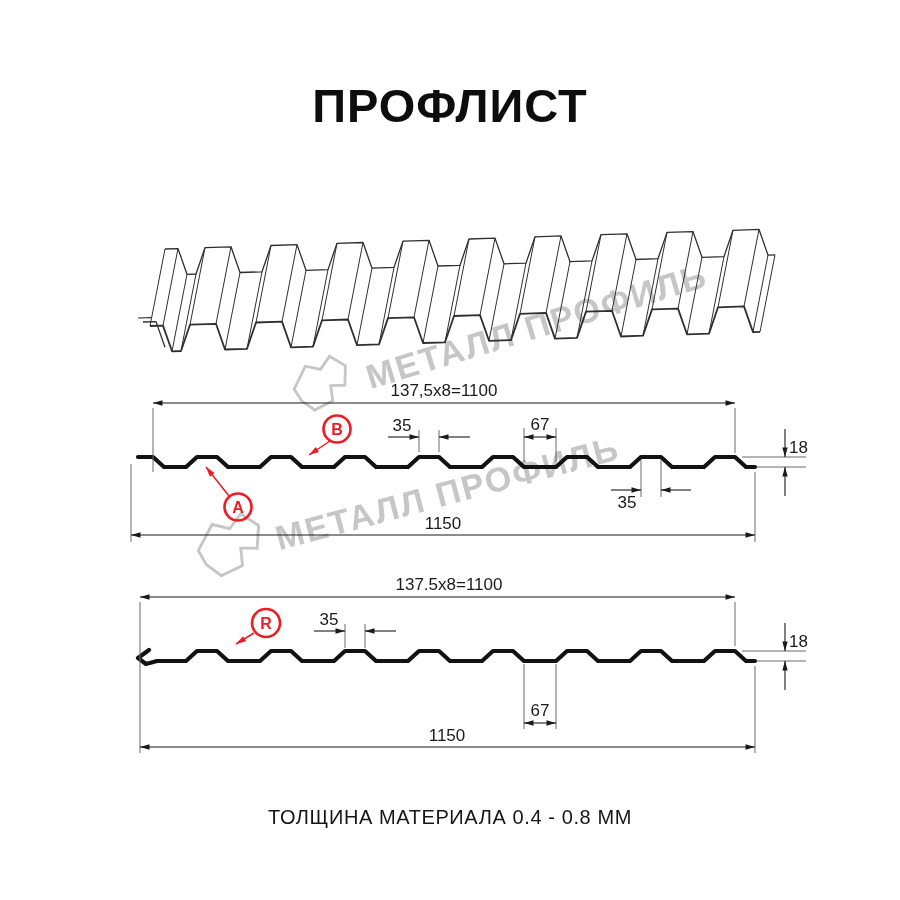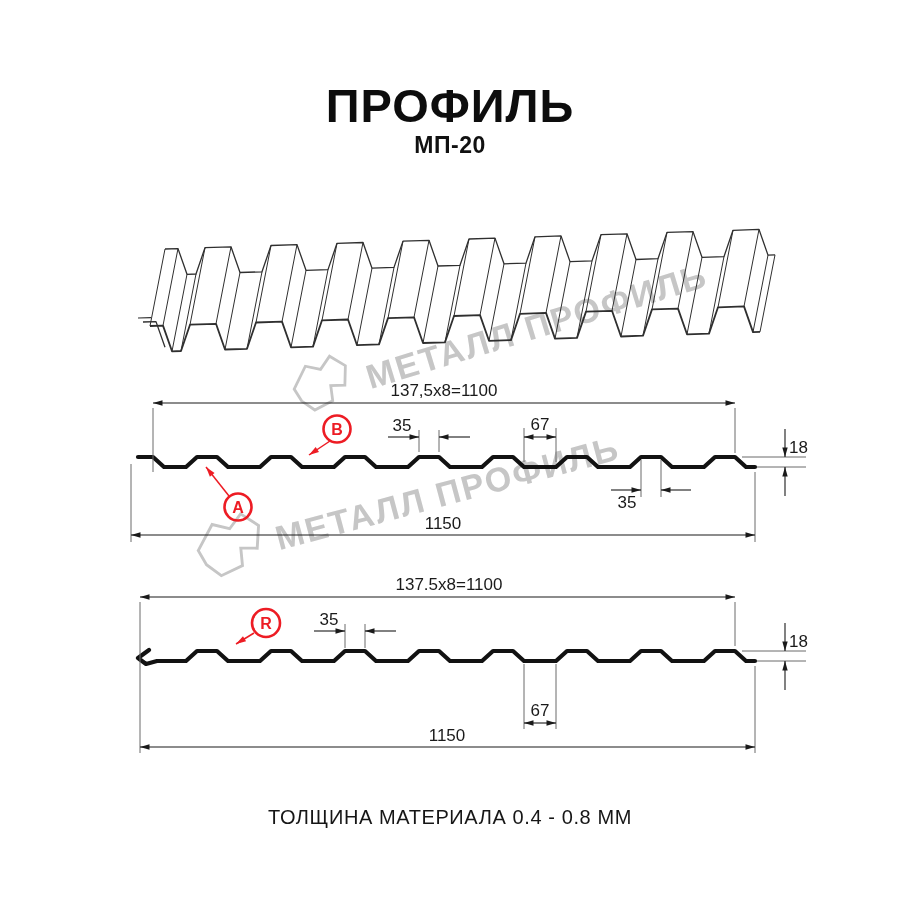--- a/index.html
+++ b/index.html
@@ -14,22 +14,21 @@
   svg{position:absolute;left:0;top:0;}
   .dimtxt{font-family:"Liberation Sans","DejaVu Sans",sans-serif;font-size:17px;fill:#1a1a1a;}
   .redtxt{font-family:"Liberation Sans","DejaVu Sans",sans-serif;font-size:16px;font-weight:700;}
   .wmtext{font-family:"Liberation Sans","DejaVu Sans",sans-serif;font-size:34px;font-weight:700;letter-spacing:2px;}
 </style>
 </head>
 <body>
 
 <div class="stage">
 
-  <div class="title">ПРОФИЛЬ</div>
-  <div class="subtitle">МП-20</div>
+  <div class="title">ПРОФЛИСТ</div>
 
   <svg width="900" height="900" viewBox="0 0 900 900">
     <defs>
       <marker id="da" orient="auto-start-reverse" markerUnits="userSpaceOnUse" markerWidth="11" markerHeight="8" refX="10" refY="3.5">
         <path d="M0.5,0.8 L10,3.5 L0.5,6.2 Z" fill="#1a1a1a"></path>
       </marker>
       <marker id="ra" orient="auto" markerUnits="userSpaceOnUse" markerWidth="12" markerHeight="9" refX="11" refY="4">
         <path d="M1,1 L11,4 L1,7 Z" fill="#ed1c24"></path>
       </marker>
     </defs>

